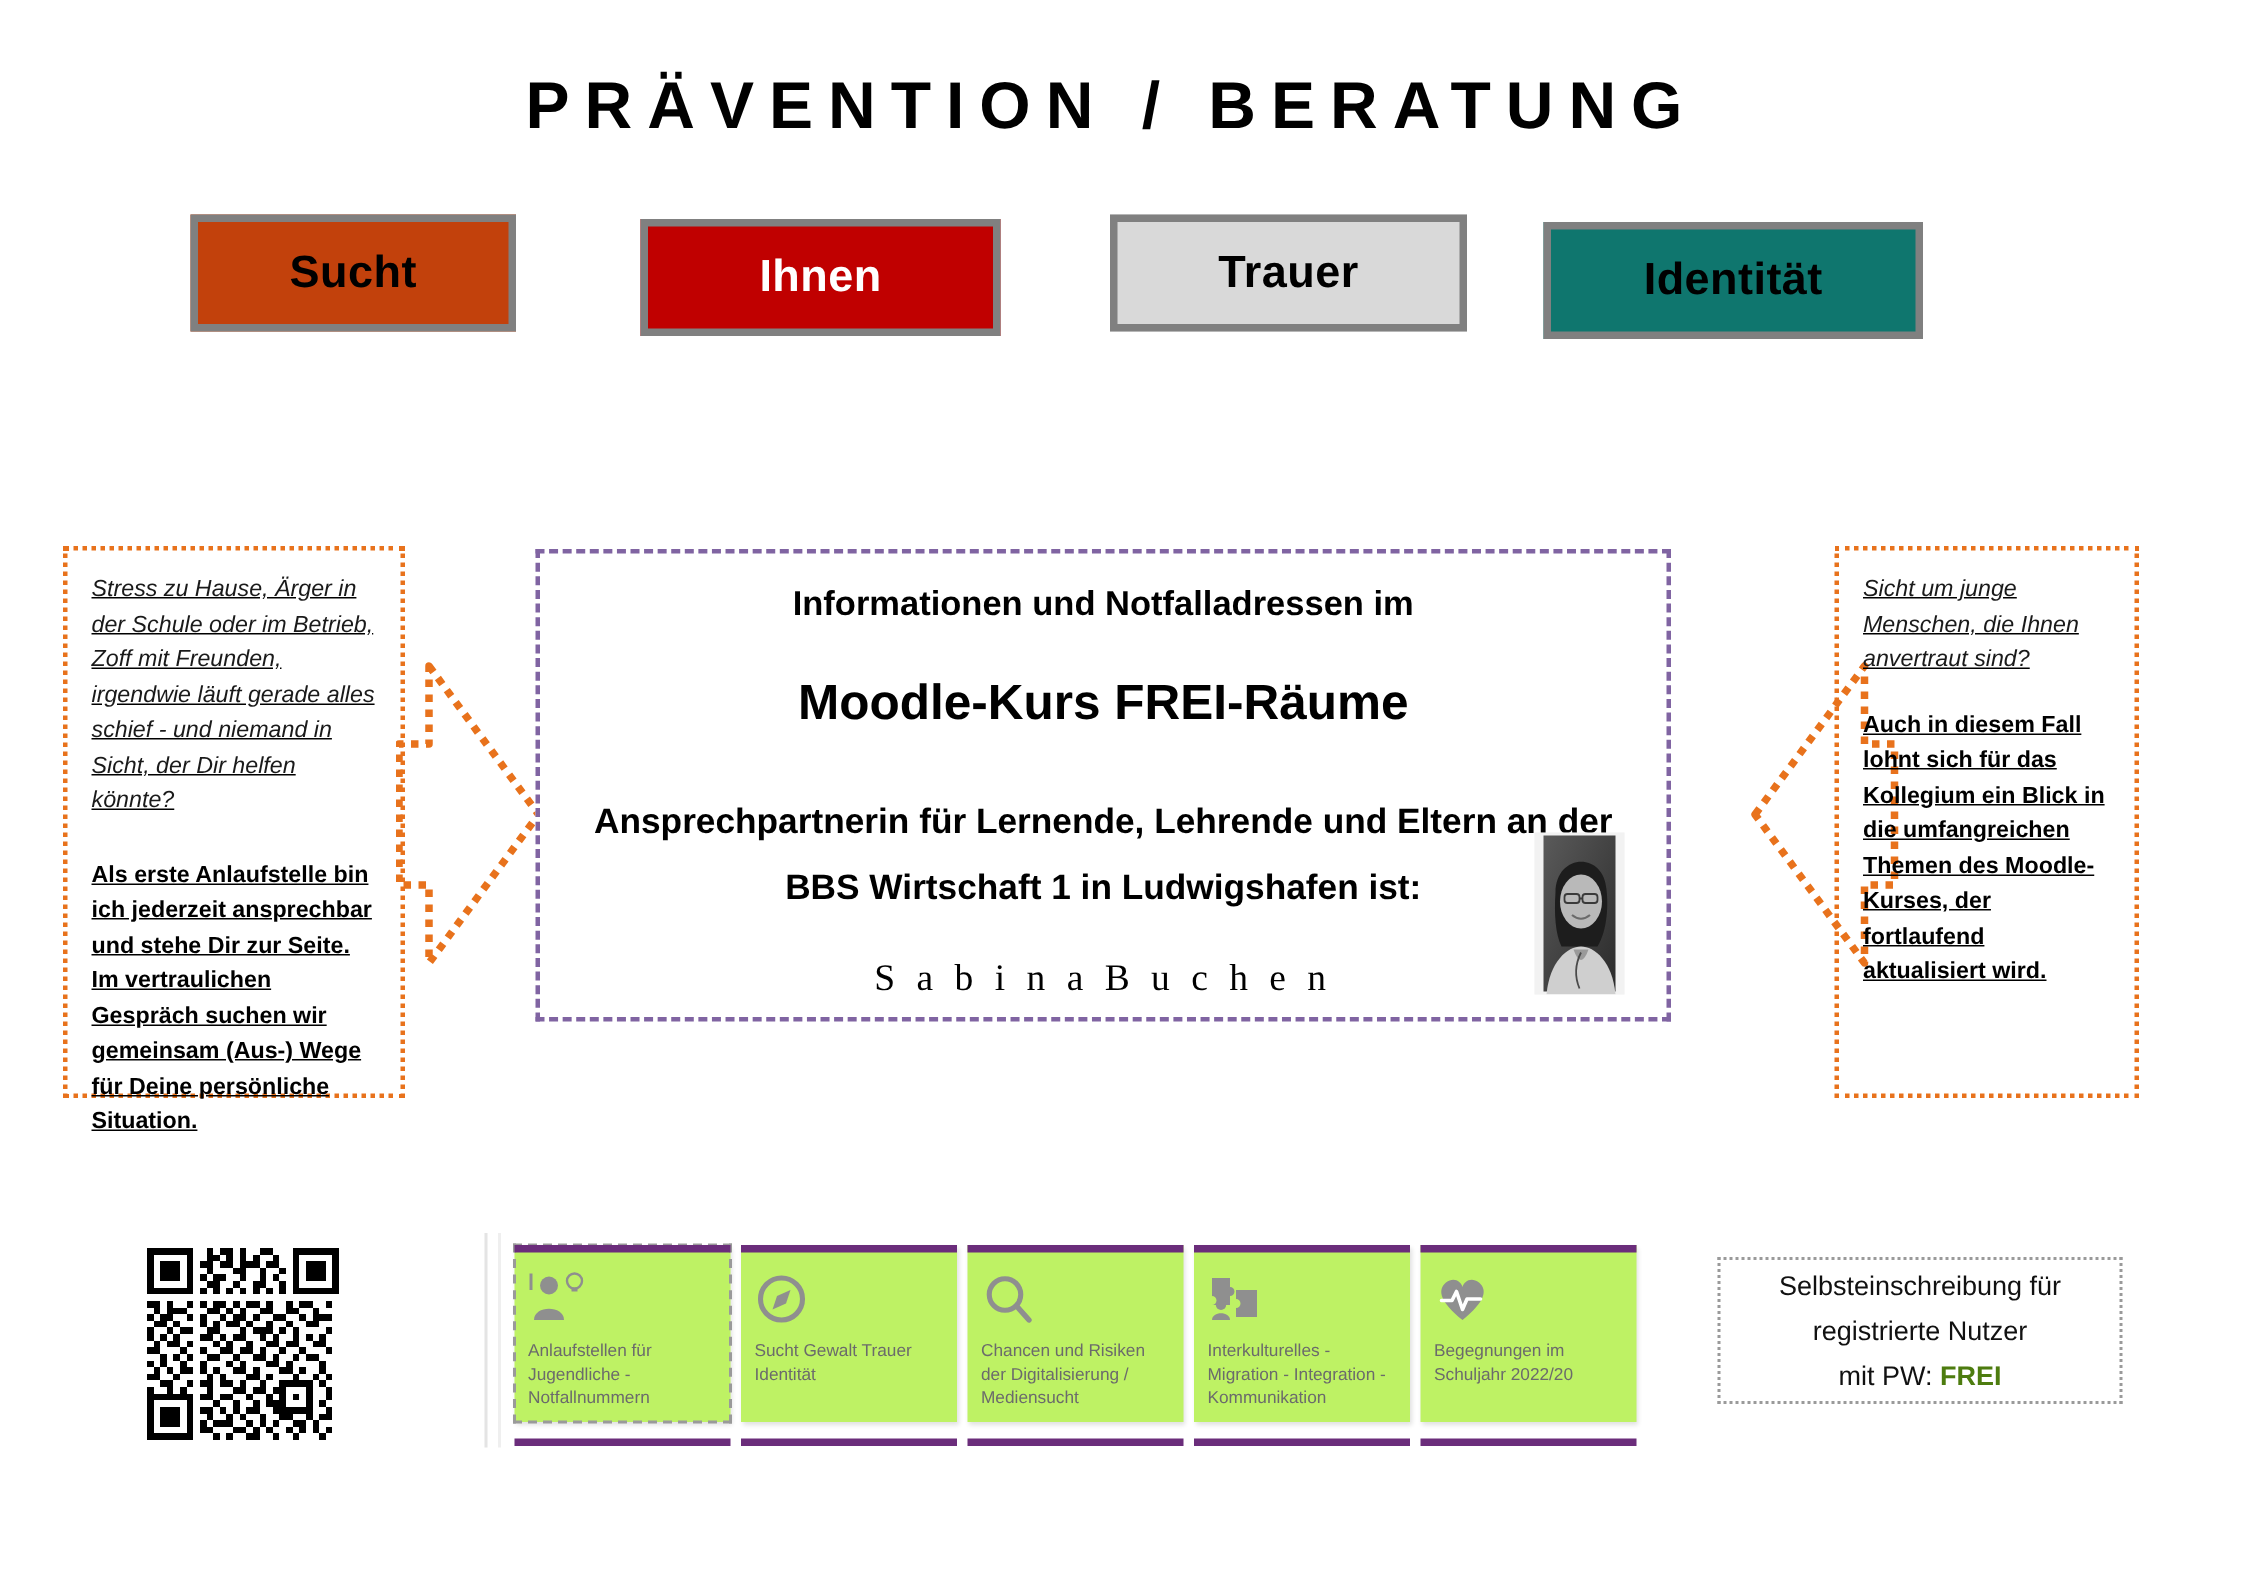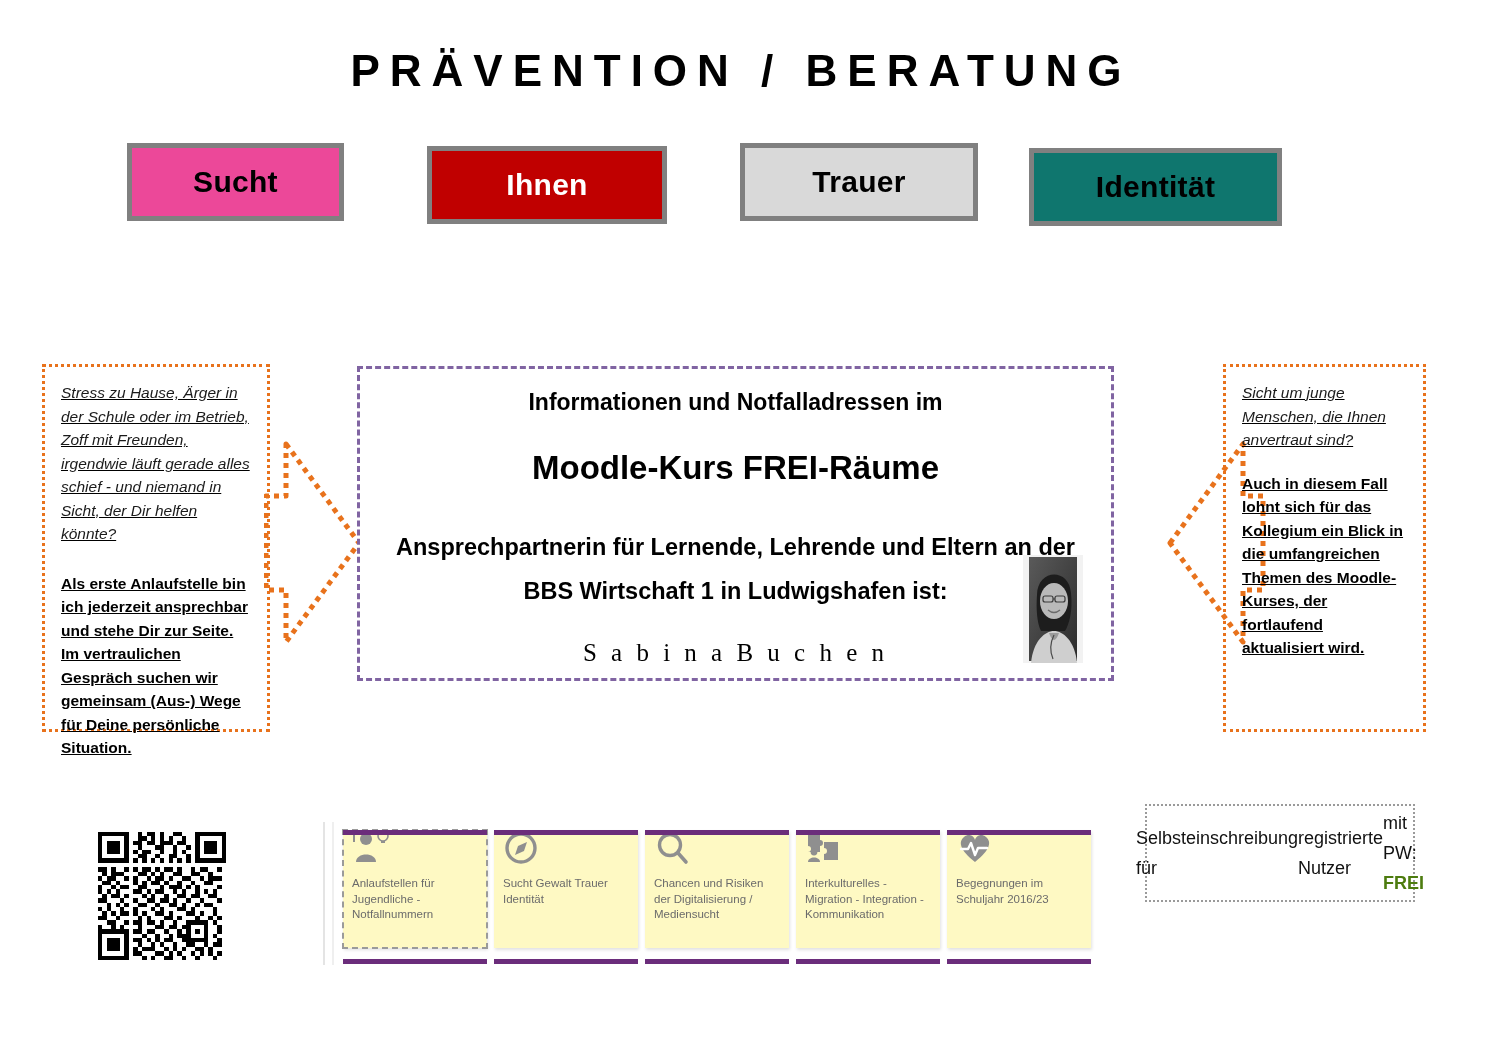--- a/index.html
+++ b/index.html
@@ -28,21 +28,21 @@
   .topic-row{position:absolute;top:143px;left:0;width:1497px;height:92px;}
   .topic-box{
     position:absolute;
     height:78px;
     border:5px solid #808080;
     box-sizing:border-box;
     display:flex;align-items:center;justify-content:center;
     font-size:30px;font-weight:700;
     letter-spacing:.3px;
   }
-  #topic-0{left:127px;top:0px;width:217px;background:#ec4899;color:#000;}
+  #topic-0{left:127px;top:0px;width:217px;background:#c2410c;color:#000;}
   #topic-1{left:427px;top:3px;width:240px;background:#C00000;color:#fff;}
   #topic-2{left:740px;top:0px;width:238px;background:#D9D9D9;color:#000;}
   #topic-3{left:1029px;top:5px;width:253px;background:#0f766e;color:#000;}
 
   
   .note-box{
     position:absolute;
     border:3px dotted #E8721C;
     box-sizing:border-box;
     padding:14px 14px 10px 16px;
@@ -118,46 +118,46 @@
     position:absolute;left:0px;top:2px;width:2px;height:143px;
     background:#e4e4e4;
   }
   .strip-rule2{
     position:absolute;left:9px;top:2px;width:2px;height:143px;
     background:#efefef;
   }
   .cards-row{position:absolute;left:20px;top:10px;display:flex;gap:7px;}
   .m-card{
     width:144px;height:118px;
-    background:#fef9c3;
+    background:#bef264;
     position:relative;
     box-sizing:border-box;
-    padding:0 9px 0 9px;
+    padding:18px 9px 0 9px;
     box-shadow:1px 2px 3px rgba(0,0,0,.12);
   }
   .m-card::before{
     content:"";position:absolute;left:0;right:0;top:0;height:5px;background:#6B2D7B;
   }
   .m-card::after{
     content:"";position:absolute;left:0;right:0;bottom:-16px;height:5px;background:#6B2D7B;
   }
   .m-card.selected{outline:2px dashed #9a9a9a;outline-offset:-1px;}
   .m-icon{height:42px;display:flex;align-items:flex-start;color:#8f8f8f;}
   .m-icon svg{fill:#8f8f8f;}
   .m-label{
     font-size:11.5px;line-height:15.5px;color:#6b6b6b;margin-top:4px;
     font-family:"Liberation Sans", sans-serif;
   }
 
   
   #enrol-box{
-    position:absolute;left:1145px;top:804px;width:270px;height:98px;
+    position:absolute;left:1145px;top:838px;width:270px;height:98px;
     border:2px dotted #9a9a9a;
     box-sizing:border-box;
-    display:flex;flex-direction:row;align-items:center;justify-content:center;
+    display:flex;flex-direction:column;align-items:center;justify-content:center;
   }
   .enrol-line{font-size:18px;line-height:30px;color:#111;}
   .pw-green{color:#4d7c0f;font-weight:700;}
 </style>
 </head>
 <body>
 
 <div class="canvas">
 
   <div class="page-title">PRÄVENTION / BERATUNG</div>
@@ -515,21 +515,21 @@
         <div class="m-label">Interkulturelles - Migration - Integration - Kommunikation</div>
       </div>
 
       <div class="m-card">
         <div class="m-icon">
           <svg width="38" height="34" viewBox="0 0 38 34">
             <path d="M19 32 C4 20, 2 12, 8 7 C13 3, 18 6, 19 10 C20 6, 25 3, 30 7 C36 12, 34 20, 19 32 Z" fill="#8f8f8f"></path>
             <path d="M5 19 h7 l3 -6 l4 12 l3 -7 h9" fill="none" stroke="#ffffff" stroke-width="2.4" stroke-linejoin="round" stroke-linecap="round"></path>
           </svg>
         </div>
-        <div class="m-label">Begegnungen im Schuljahr 2016/23</div>
+        <div class="m-label">Begegnungen im Schuljahr 2022/20</div>
       </div>
 
     </div>
   </div>
 
   <div id="enrol-box">
     <div class="enrol-line">Selbsteinschreibung für</div>
     <div class="enrol-line">registrierte Nutzer</div>
     <div class="enrol-line">
       <span>mit PW: </span><span class="pw-green">FREI</span>

